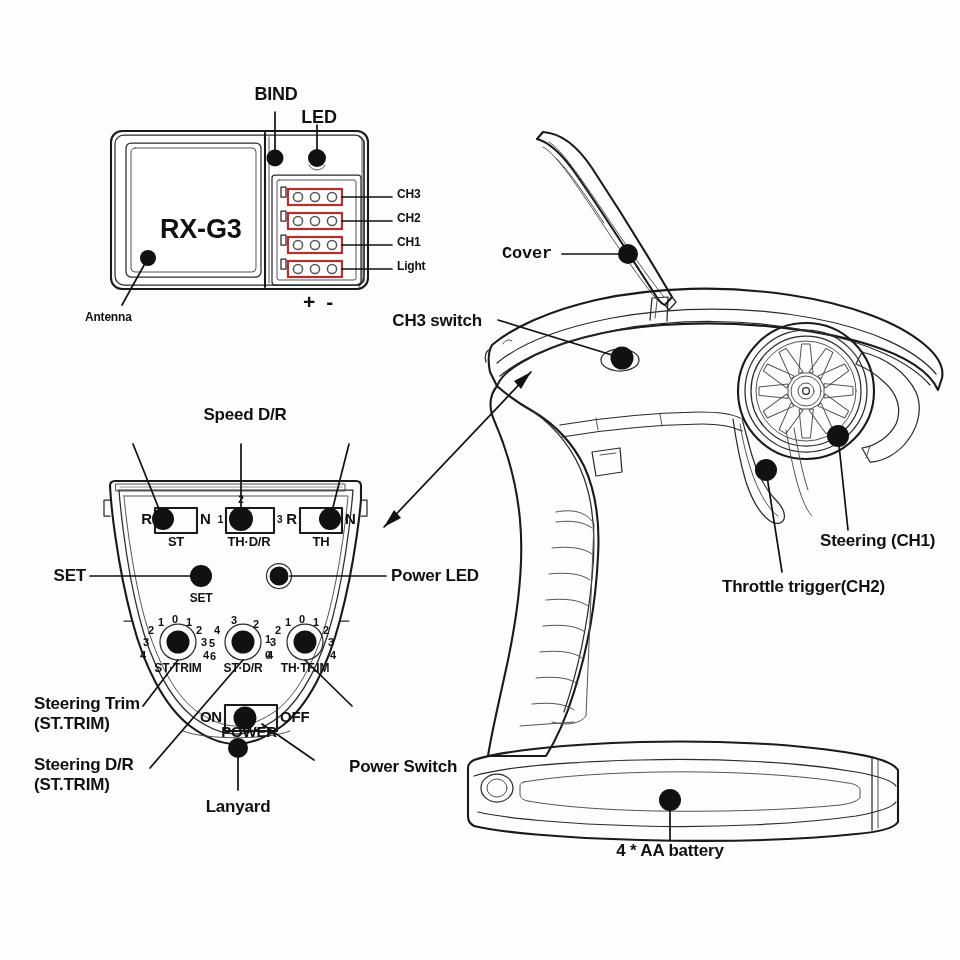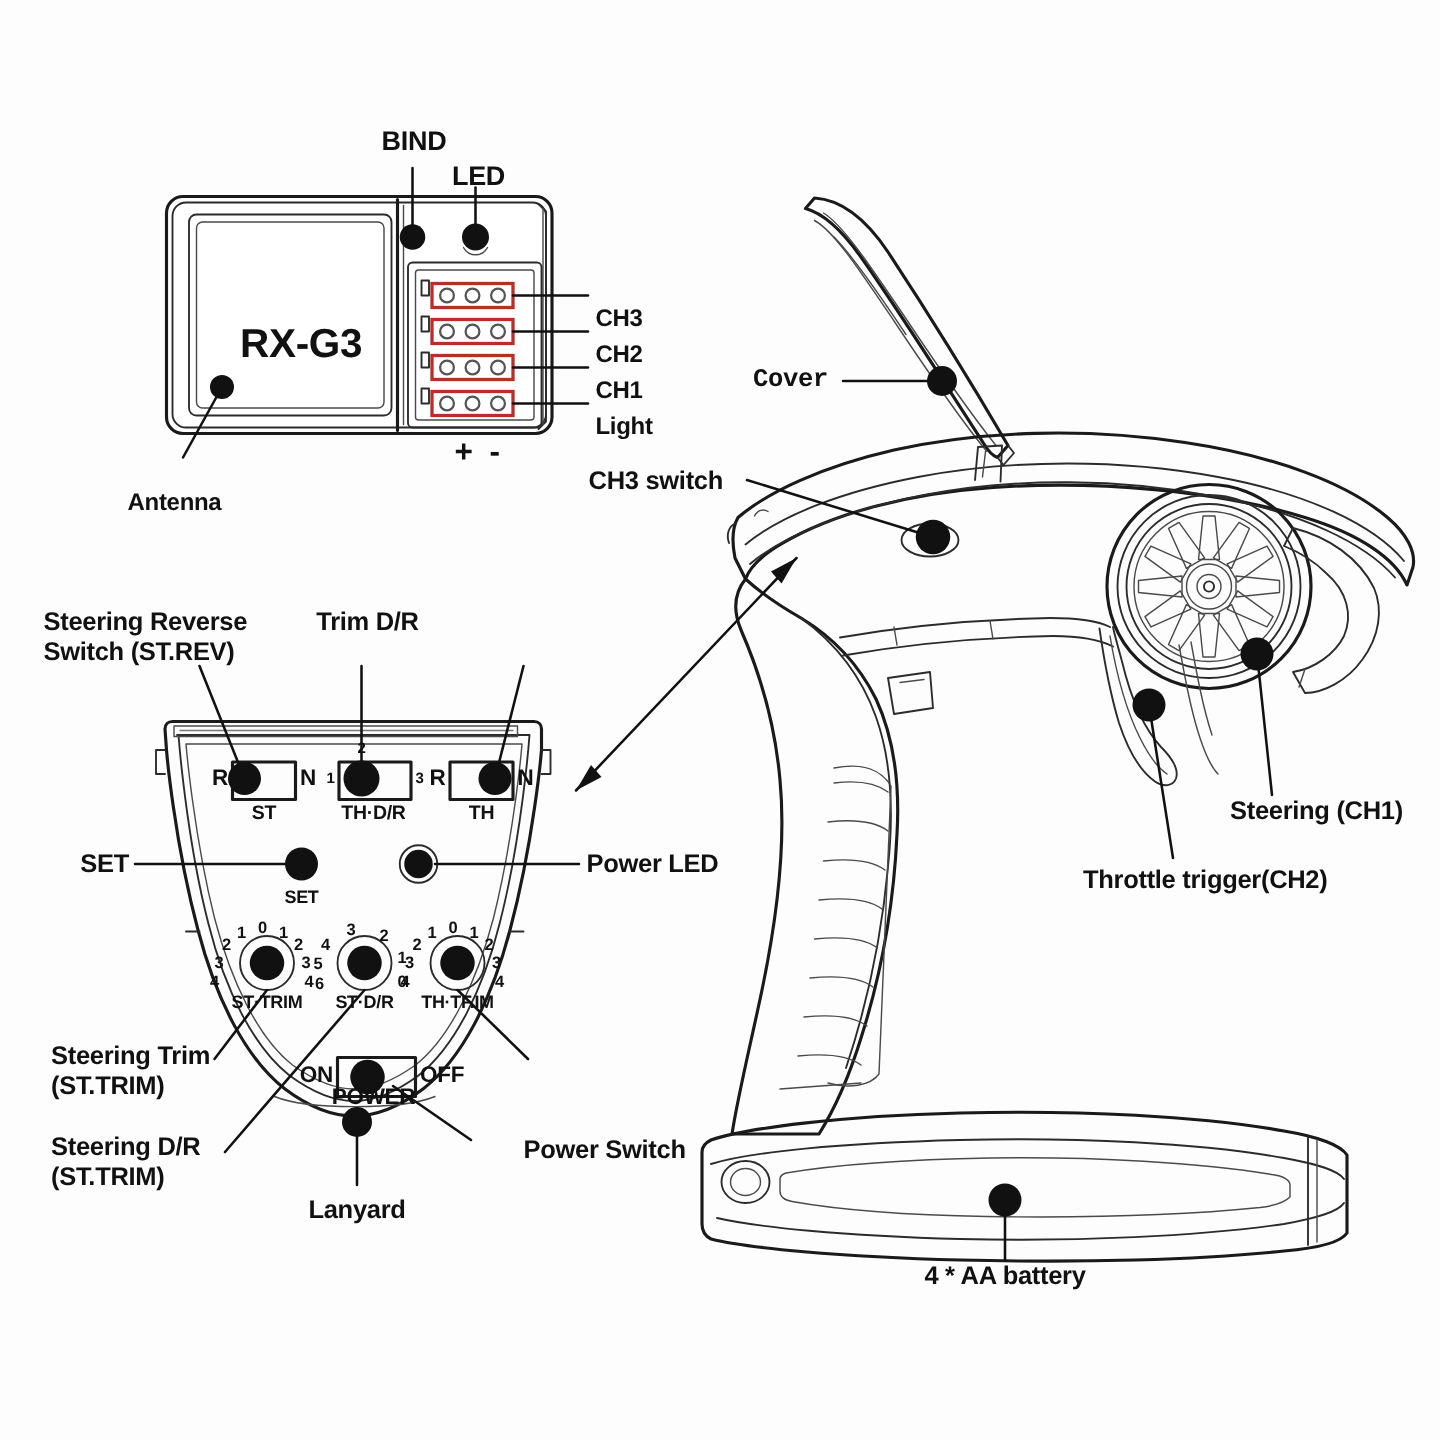--- a/index.html
+++ b/index.html
@@ -14,21 +14,21 @@
 
   .lbl{
     position:absolute;
     font-family:"Liberation Sans","DejaVu Sans",sans-serif;
     font-weight:bold;color:#111;
     white-space:pre;line-height:1.18;
     letter-spacing:-0.2px;
   }
   .lbl.t18{font-size:18px;}
   .lbl.t17{font-size:17px;}
-  .lbl.t16{font-size:16px;margin-top:17px;}
+  .lbl.t16{font-size:12px;}
   .lbl.t15{font-size:15px;}
   .lbl.t13{font-size:13px;}
   .lbl.t12{font-size:12px;}
   .lbl.t11{font-size:11px;}
   .lbl.t10{font-size:10px;}
   .lbl.ctr{transform:translateX(-50%);text-align:center;}
   .lbl.rgt{transform:translateX(-100%);text-align:right;}
 </style>
 </head>
 <body>
@@ -388,23 +388,21 @@
 <div class="lbl t16" style="left:397px;top:235px;">CH1</div>
 <div class="lbl t16" style="left:397px;top:259px;">Light</div>
 <div class="lbl ctr" style="left:318px;top:290px;font-size:21px;">+  -</div>
 
 <div class="lbl t17" style="left:502px;top:244px;font-family:Liberation Mono, monospace;">Cover</div>
 <div class="lbl t17 rgt" style="left:482px;top:311px;">CH3 switch</div>
 <div class="lbl t17" style="left:820px;top:531px;">Steering (CH1)</div>
 <div class="lbl t17" style="left:722px;top:577px;">Throttle trigger(CH2)</div>
 <div class="lbl t17 ctr" style="left:670px;top:841px;">4 * AA battery</div>
 
-<div class="lbl t17" style="left:29px;top:405px;">Steering Reverse
-Switch (ST.REV)</div>
-<div class="lbl t17 ctr" style="left:245px;top:405px;">Trim D/R</div>
+<div class="lbl t17 ctr" style="left:245px;top:405px;">Speed D/R</div>
 
 <div class="lbl t15 rgt" style="left:152px;top:510px;">R</div>
 <div class="lbl t15" style="left:200px;top:510px;">N</div>
 <div class="lbl t13 ctr" style="left:176px;top:534px;">ST</div>
 
 <div class="lbl t10 rgt" style="left:223px;top:514px;">1</div>
 <div class="lbl t10 ctr" style="left:241px;top:494px;">2</div>
 <div class="lbl t10" style="left:277px;top:514px;">3</div>
 <div class="lbl t13 ctr" style="left:249px;top:534px;">TH·D/R</div>
 

